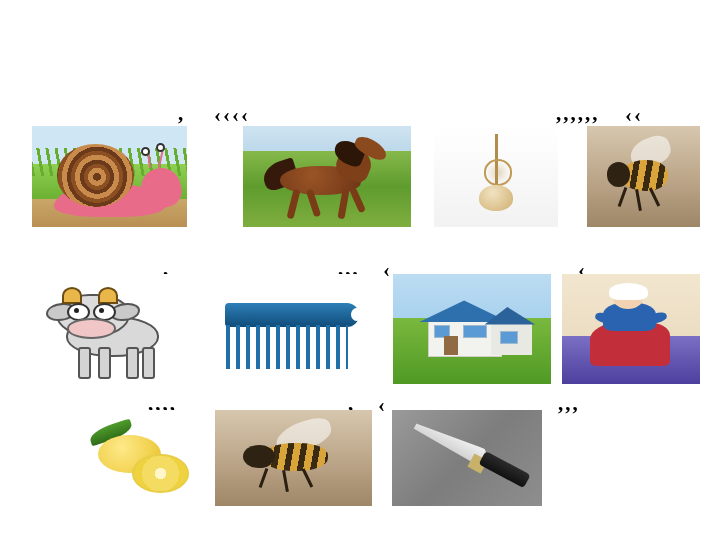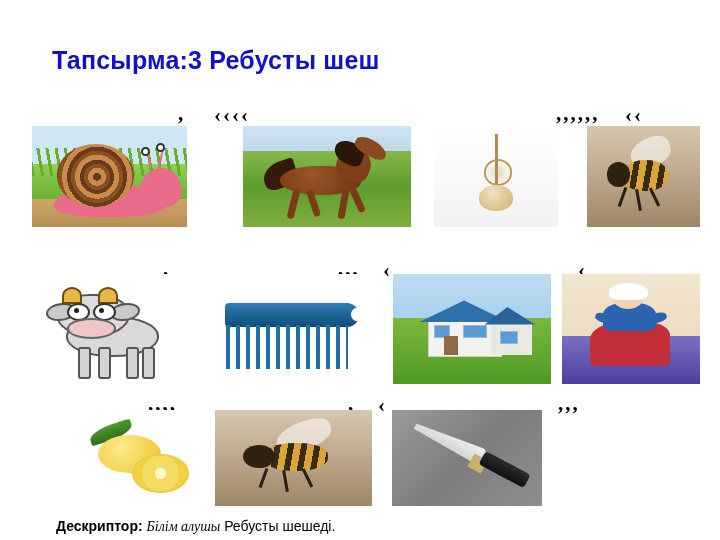--- a/index.html
+++ b/index.html
@@ -168,21 +168,20 @@
     white-space: nowrap;
   }
   .descriptor b { font-weight: bold; }
   .descriptor i { font-style: italic; font-family: "Liberation Serif", serif; }
 </style>
 </head>
 <body>
 
 <div class="slide">
 
-  <div class="title">Тапсырма:3 Ребусты шеш</div>
 
   <div class="marks" style="left:178px; top:103px;">,</div>
   <div class="marks" style="left:214px; top:105px;">‹‹‹‹</div>
   <div class="marks" style="left:556px; top:103px;">,,,,,,</div>
   <div class="marks" style="left:625px; top:105px;">‹‹</div>
 
   <div class="imgbox" style="left:32px; top:126px; width:155px; height:101px;">
     <div class="pic snail-bg"></div>
     <div class="snail-grass"></div>
     <div class="snail-body"></div>
@@ -300,19 +299,14 @@
     <div class="bee-leg" style="left:58%; top:60%; width:3px; height:20px; transform:rotate(-26deg);"></div>
   </div>
 
   <div class="imgbox" style="left:392px; top:410px; width:150px; height:96px;">
     <div class="pic knife-bg"></div>
     <div class="knife-blade"></div>
     <div class="knife-guard"></div>
     <div class="knife-handle"></div>
   </div>
 
-  <div class="descriptor">
-    <b>Дескриптор:</b>
-    <i>Білім алушы</i>
-    <span>Ребусты шешеді.</span>
-  </div>
 
 </div>
 
 </body></html>

